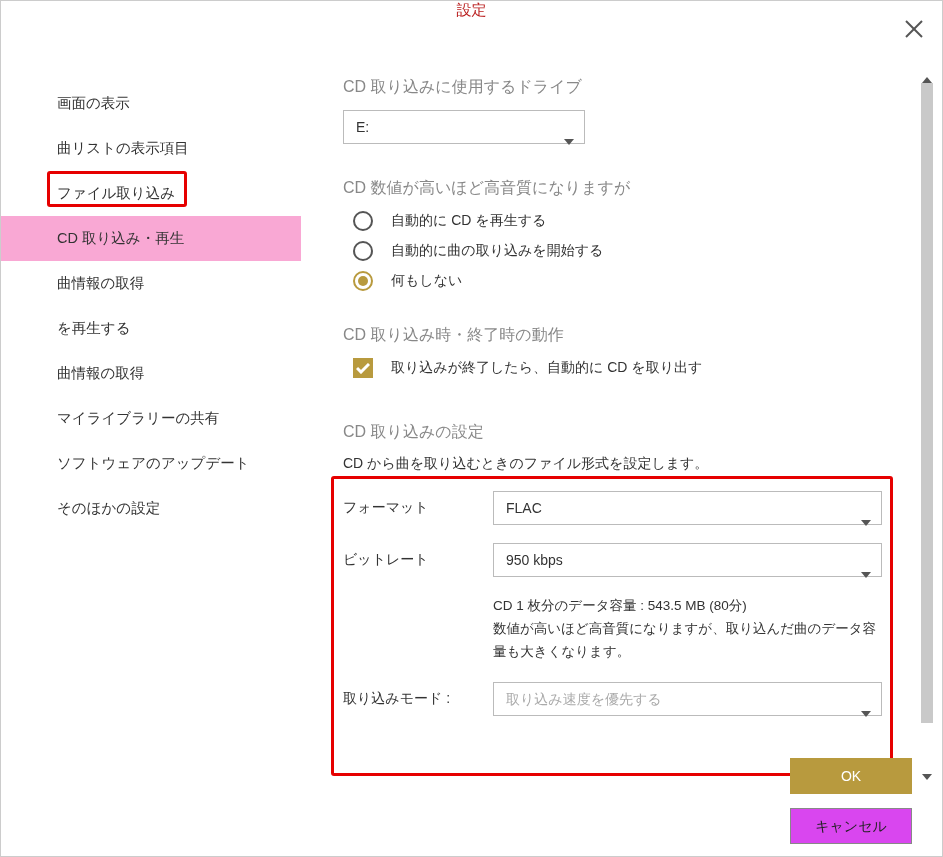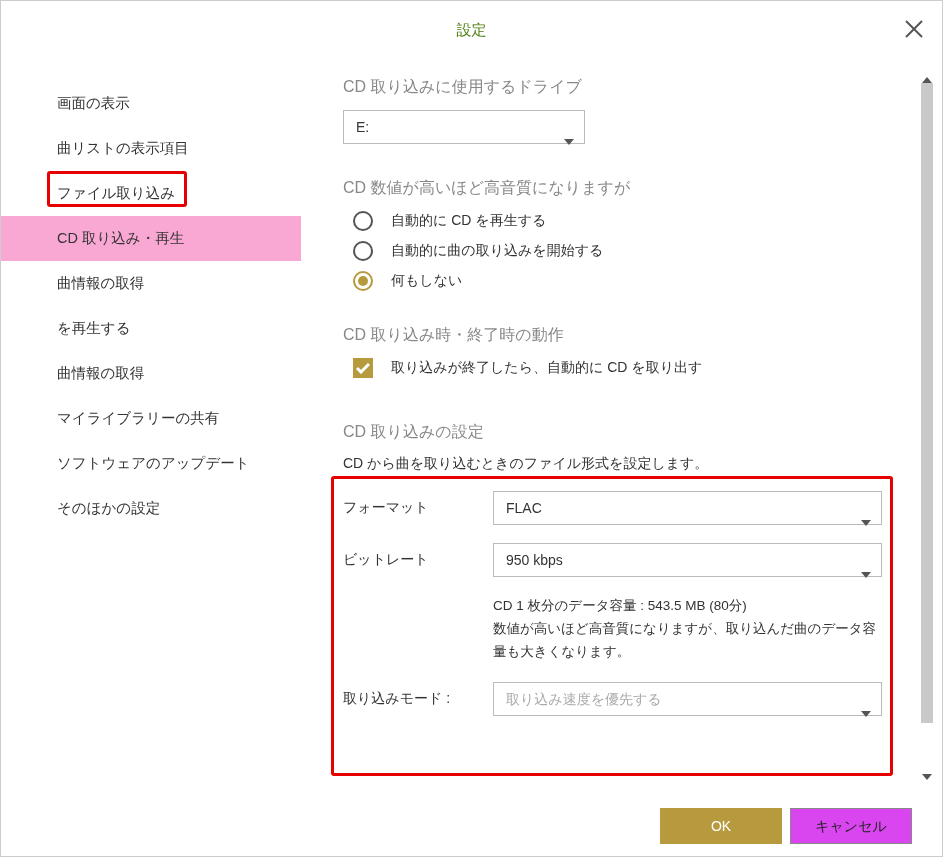--- a/index.html
+++ b/index.html
@@ -1,18 +1,18 @@
 <!DOCTYPE html>
 <html><head>
 <meta charset="utf-8">
 <style>
   * { box-sizing: border-box; }
   html, body { margin:0; padding:0; font-family: "Yu Gothic UI", "Meiryo", sans-serif; background:#fff; color:#222; }
   .window { width:943px; height:857px; position:relative; border:1px solid #ccc; }
-  .titlebar { position:relative; height:50px; text-align:center; padding-top:20px; font-size:15px; color:#4d7c0f; }
+  .titlebar { position:relative; height:50px; text-align:center; font-size:15px; color:#b91c1c; }
   .close-x { position:absolute; right:14px; top:18px; width:28px; height:28px; text-align:center; line-height:28px; cursor:pointer; }
   .close-x svg { width:20px; height:20px; stroke:#555; stroke-width:2; }
   .body { display:flex; height:calc(100% - 50px - 60px); position:relative; }
   .sidebar { width:300px; padding-top:30px; }
   .side-item { padding:13px 0 13px 56px; font-size:14.5px; color:#333; cursor:pointer; }
   .side-item.selected { background:#f9a8d4; }
   .red-box-side { position:absolute; left:46px; top:170px; width:140px; height:36px; border:3px solid #e60000; border-radius:3px; pointer-events:none; }
   .content-wrap { flex:1; position:relative; overflow:hidden; }
   .content { padding:26px 30px 0 42px; width:calc(100% - 30px); height:100%; }
   .scroll-up, .scroll-dn { position:absolute; right:6px; width:18px; height:18px; display:flex; align-items:center; justify-content:center; }
@@ -31,21 +31,21 @@
   .radio.checked { border-color:#b89a3e; }
   .radio.checked::after { content:""; position:absolute; left:3px; top:3px; width:10px; height:10px; border-radius:50%; background:#b89a3e; }
   .radio-label { font-size:14px; color:#333; }
   .check-row { display:flex; align-items:center; margin:8px 0 0 10px; }
   .checkbox { width:20px; height:20px; background:#b89a3e; margin-right:18px; display:flex; align-items:center; justify-content:center; }
   .checkbox svg { width:14px; height:11px; stroke:#fff; stroke-width:3; fill:none; }
   .grid2 { display:grid; grid-template-columns:140px 1fr; column-gap:10px; row-gap:18px; align-items:center; }
   .gl { font-size:14px; color:#333; }
   .note { font-size:13.5px; color:#333; line-height:1.7; }
   .red-box-main { position:absolute; left:330px; top:475px; width:562px; height:300px; border:3px solid #e60000; border-radius:3px; pointer-events:none; }
-  .footer { position:absolute; bottom:12px; right:30px; display:flex; gap:8px; }
+  .footer { position:absolute; bottom:12px; right:30px; display:flex; gap:14px;flex-direction:column; }
   .btn { width:122px; height:36px; border:1px solid #888; background:#d946ef; font-size:14px; text-align:center; line-height:34px; cursor:pointer; }
   .btn.primary { background:#b89a3e; border-color:#b89a3e; color:#fff; }
 </style>
 </head>
 <body>
 
 <div class="window">
 
   <div class="titlebar">
     <span>設定</span>

